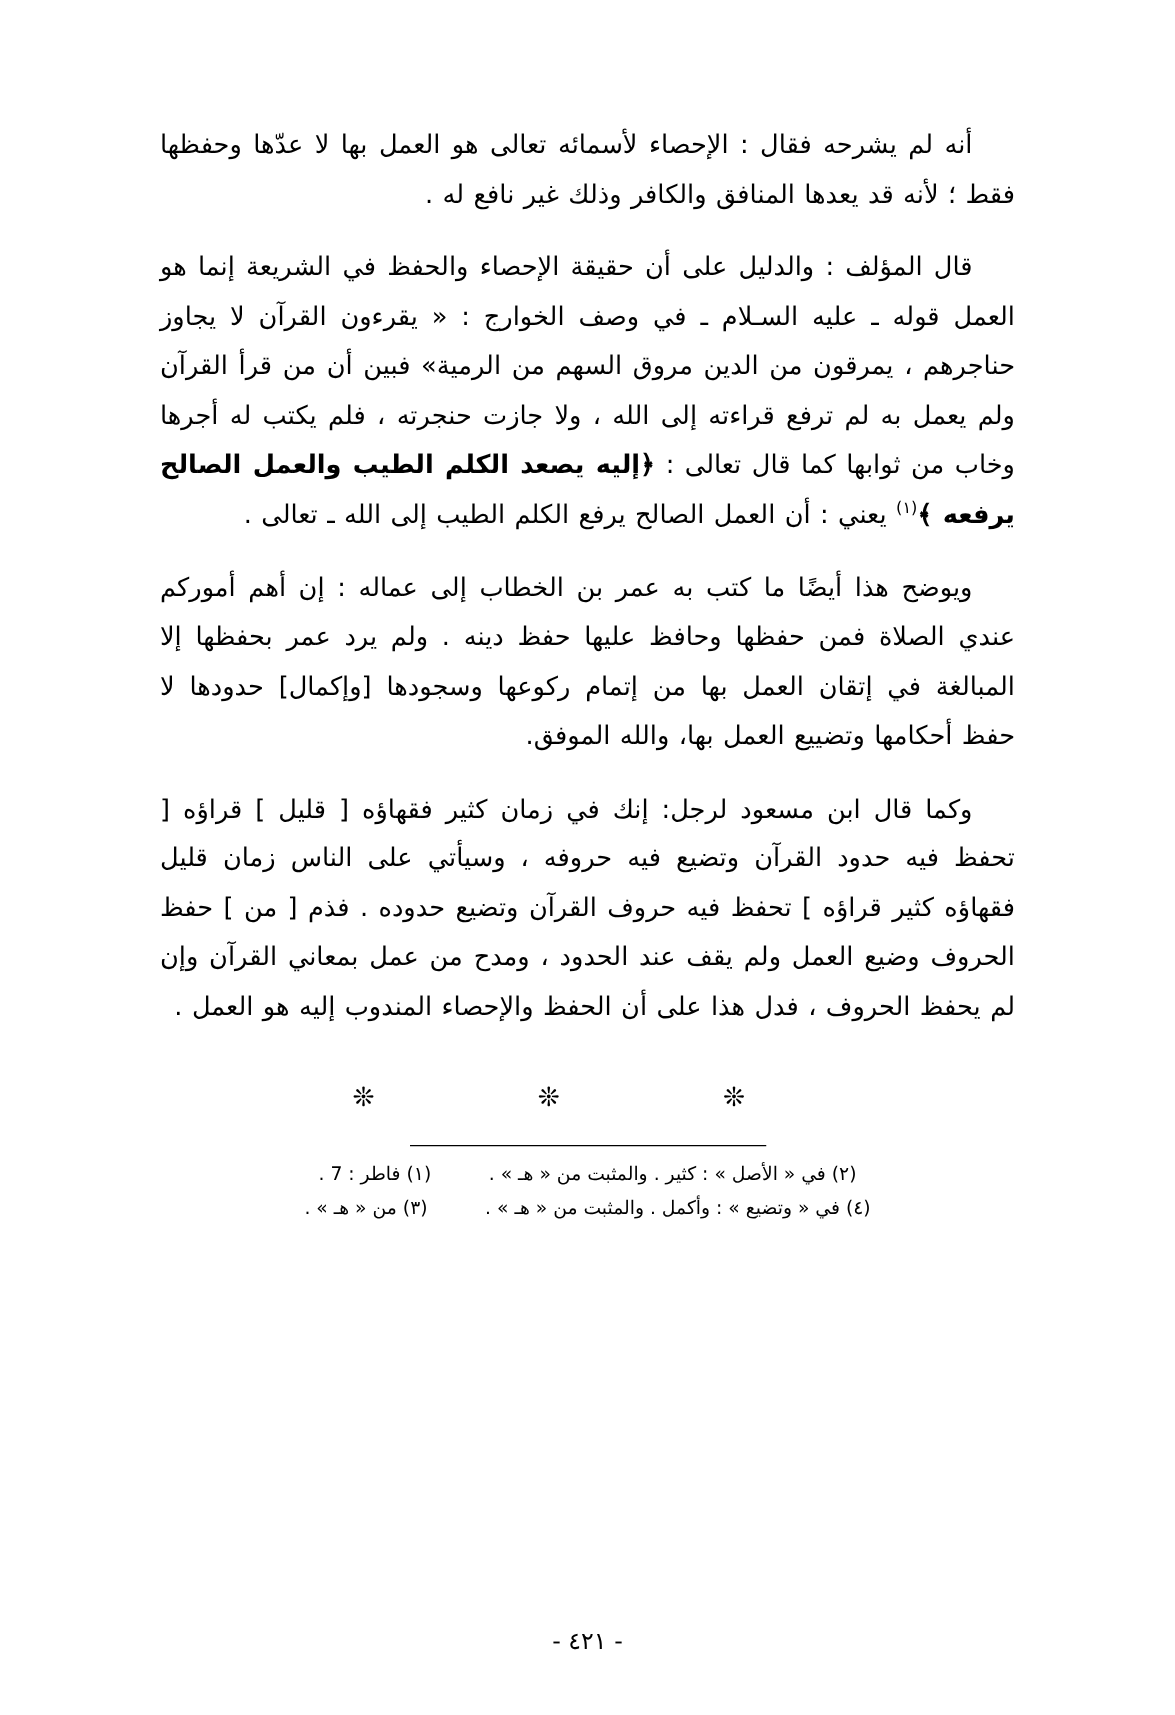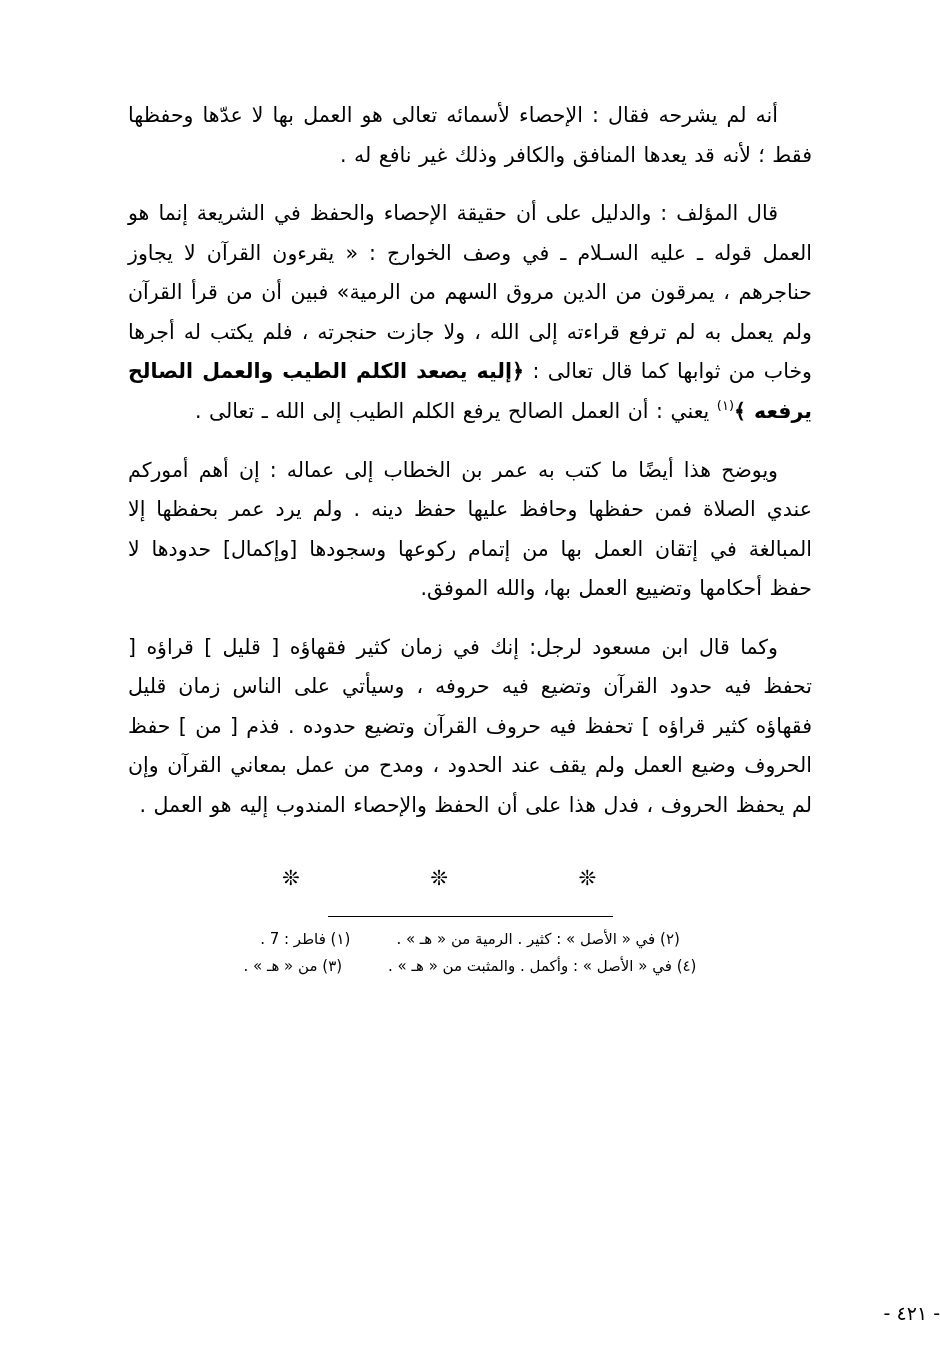--- a/index.html
+++ b/index.html
@@ -71,20 +71,21 @@
     flex-direction: row;
     justify-content: center;
     gap: 46px;
     white-space: nowrap;
   }
   .page-number {
     position: absolute;
     bottom: 48px;
     left: 0;
     right: 0;
+    text-align: center;
     font-size: 19px;
     letter-spacing: 1px;
   }
 </style>
 </head>
 <body>
 
 <div class="page">
 
   <div class="body-text">
@@ -98,24 +99,24 @@
     <p class="para"><span>وكما قال ابن مسعود لرجل: إنك في زمان كثير فقهاؤه [ قليل ]‍ قراؤه [ تحفظ فيه حدود القرآن وتضيع فيه حروفه ، وسيأتي على الناس زمان قليل فقهاؤه كثير قراؤه ] تحفظ فيه حروف القرآن وتضيع حدوده . فذم [ من ] حفظ الحروف وضيع العمل ولم يقف عند الحدود ، ومدح من عمل بمعاني القرآن وإن لم يحفظ الحروف ، فدل هذا على أن الحفظ والإحصاء المندوب إليه هو العمل .</span></p>
 
   </div>
 
   <div class="stars">❊   ❊   ❊</div>
 
   <div class="footnote-sep"></div>
 
   <div class="footnotes">
     <div class="fn-row">
-      <span><span>(٢)</span> <span>في « الأصل » : كثير . الرمية من « هـ » .</span></span>
+      <span><span>(٢)</span> <span>في « الأصل » : كثير . والمثبت من « هـ » .</span></span>
       <span><span>(١)</span> <span>فاطر : 7 .</span></span>
     </div>
     <div class="fn-row">
-      <span><span>(٤)</span> <span>في « الأصل » : وأكمل . والمثبت من « هـ » .</span></span>
+      <span><span>(٤)</span> <span>في « وتضيع » : وأكمل . والمثبت من « هـ » .</span></span>
       <span><span>(٣)</span> <span>من « هـ » .</span></span>
     </div>
   </div>
 
   <div class="page-number">- ٤٢١ -</div>
 
 </div>
 
 </body></html>

